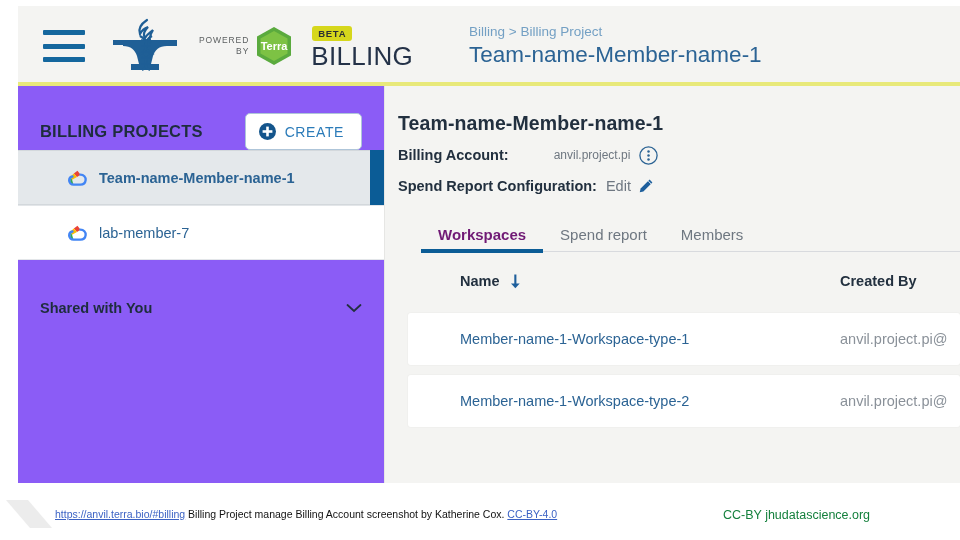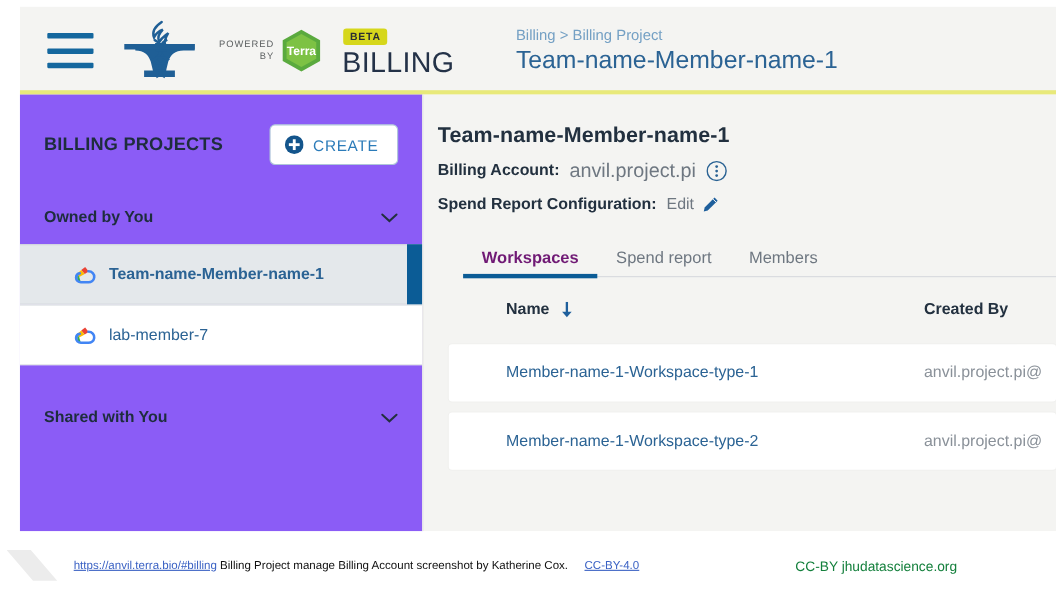--- a/index.html
+++ b/index.html
@@ -138,21 +138,21 @@
     border-left: 1px solid #e6e6e4;
   }
   .main-title {
     font-size: 19.5px; font-weight: 700; color: #22303f; letter-spacing: .1px;
   }
   .meta-row {
     display: flex; align-items: center; gap: 9px;
     margin-top: 9px; height: 22px;
   }
   .meta-label { font-size: 14.5px; font-weight: 700; color: #22303f; }
-  .meta-value { font-size: 18px; color: #6e7781; }
+  .meta-value { font-size: 12px; color: #6e7781; margin-left: 36px; }
   .edit-link { font-size: 14.5px; color: #6e7781; }
   .kebab-circle { width: 19px; height: 19px; }
   .pencil-icon { width: 16px; height: 16px; margin-left: -2px; }
 
   
   .tabs {
     display: flex; align-items: flex-end; gap: 0;
     margin-top: 22px; margin-left: 23px;
     border-bottom: 1px solid #d8dade;
     height: 33px;
@@ -192,21 +192,21 @@
   }
   .td-creator { font-size: 14.5px; color: #8a9199; }
 
   
   .caption {
     position: absolute; left: 55px; top: 508px;
     font-size: 10.5px; color: #111111;
     font-family: "Liberation Sans", sans-serif;
     white-space: nowrap;
   }
-  .caption a { color: #3b62c4; margin-left: 12px; }
+  .caption a { color: #3b62c4; }
   .credit {
     position: absolute; left: 723px; top: 508px;
     font-size: 12.5px; color: #15803d; white-space: nowrap;
   }
   .corner-ribbon {
     position: absolute; left: 6px; top: 496px;
     width: 46px; height: 34px;
   }
 </style>
 </head>
@@ -274,26 +274,20 @@
           <div class="create-btn">
             <svg class="plus-icon" viewBox="0 0 17 17">
               <circle cx="8.5" cy="8.5" r="8.5" fill="#14558c"></circle>
               <rect x="7.2" y="3.6" width="2.6" height="9.8" fill="#ffffff"></rect>
               <rect x="3.6" y="7.2" width="9.8" height="2.6" fill="#ffffff"></rect>
             </svg>
             <span class="create-label">CREATE</span>
           </div>
         </div>
 
-        <div class="sb-group">
-          <span class="sb-group-label">Owned by You</span>
-          <svg class="chev" viewBox="0 0 16 10">
-            <path d="M1.5 2 L8 8 L14.5 2" fill="none" stroke="#22303f" stroke-width="1.8" stroke-linecap="round"></path>
-          </svg>
-        </div>
 
         <div class="sb-item selected">
           <svg class="gcp-icon" viewBox="0 0 24 20">
             <path d="M12.5 2 L16 6.5 L12 9 L8.5 5 Z" fill="#ea4335"></path>
             <path d="M8.5 5 L12 9 L6.5 12 L4.5 8.5 Z" fill="#fbbc04"></path>
             <path d="M4.5 8.5 L6.5 12 L8 17 L4.5 16 Z" fill="#34a853"></path>
             <path d="M16 6.5 C20 6.5 22.5 9.5 22 13 C21.6 16 19 17.3 16.5 17.3 L8 17.3 C5.2 17.3 3.2 15 3.4 12.3 C3.6 9.8 5.6 8.3 7.6 8.3 C8.4 5.6 11 4 13.6 4.8 Z" fill="#4285f4" opacity="0"></path>
             <path d="M15.8 6.3 C19.4 6.3 22 9 21.6 12.4 C21.2 15.6 18.6 17.4 15.8 17.4 L8.2 17.4 C5.4 17.4 3.2 15.2 3.3 12.5 C3.4 10.2 5 8.6 7 8.3" fill="none" stroke="#4285f4" stroke-width="2.6" stroke-linecap="round"></path>
           </svg>
           <span class="sb-item-label">Team-name-Member-name-1</span>

